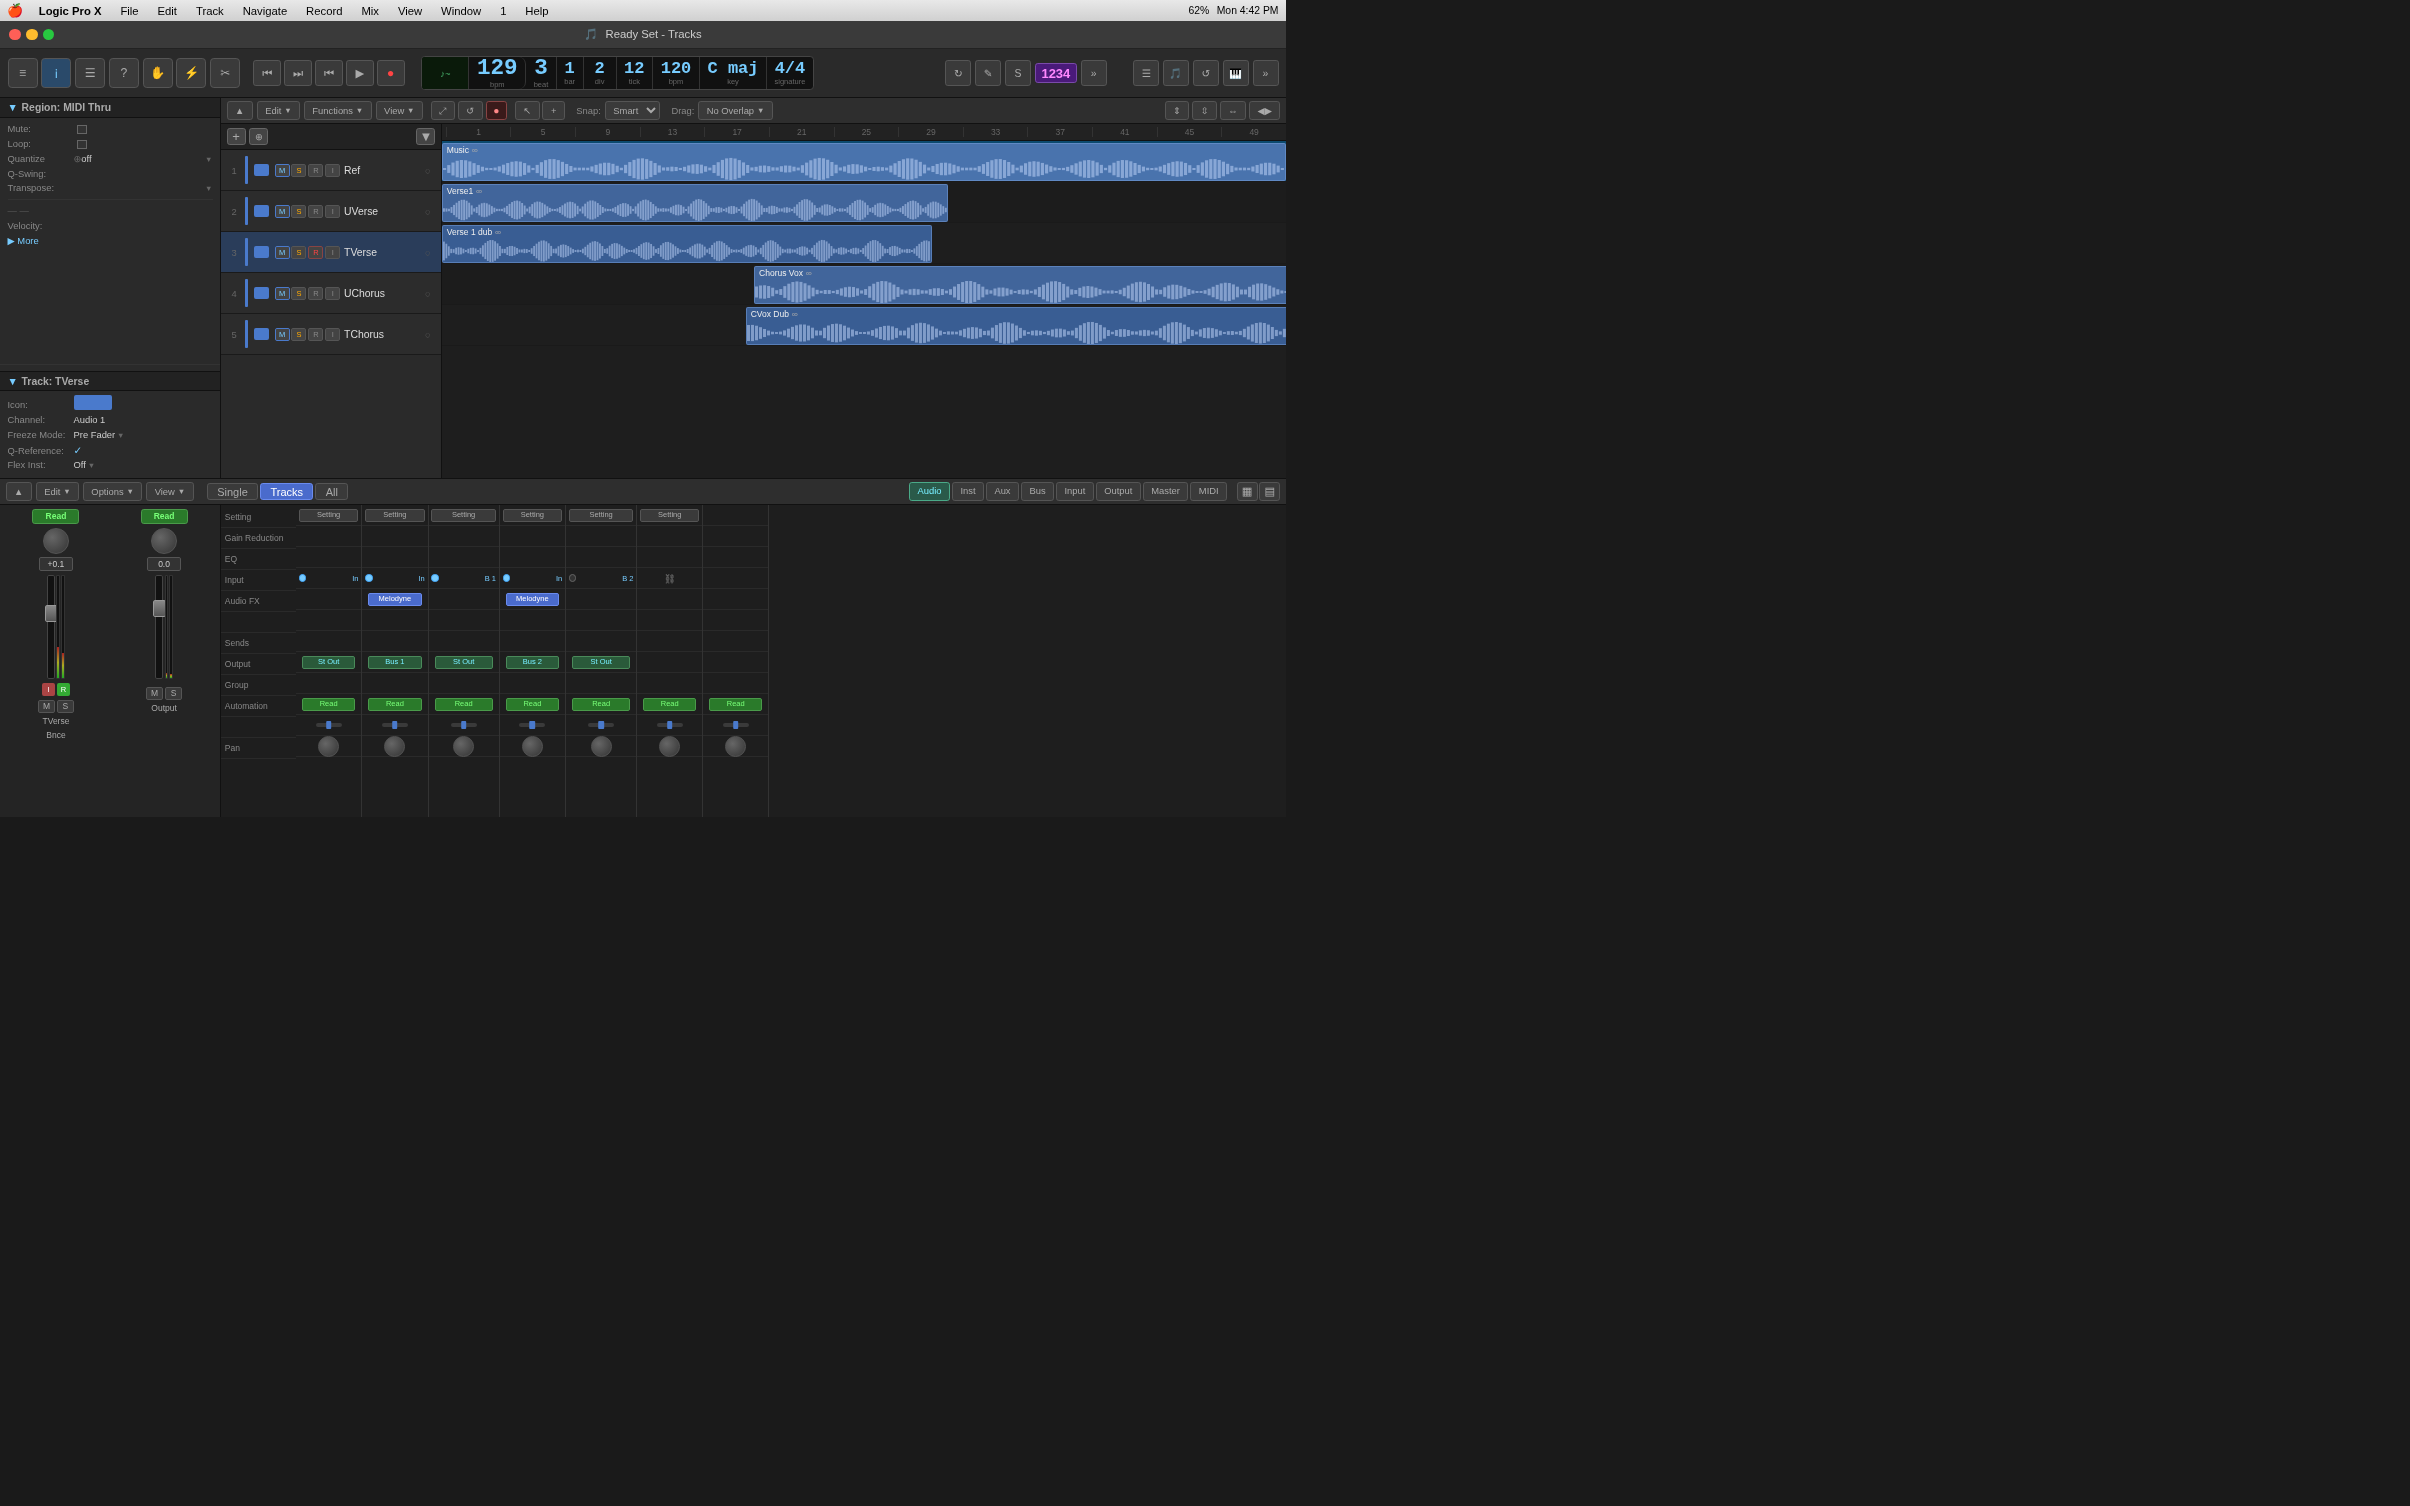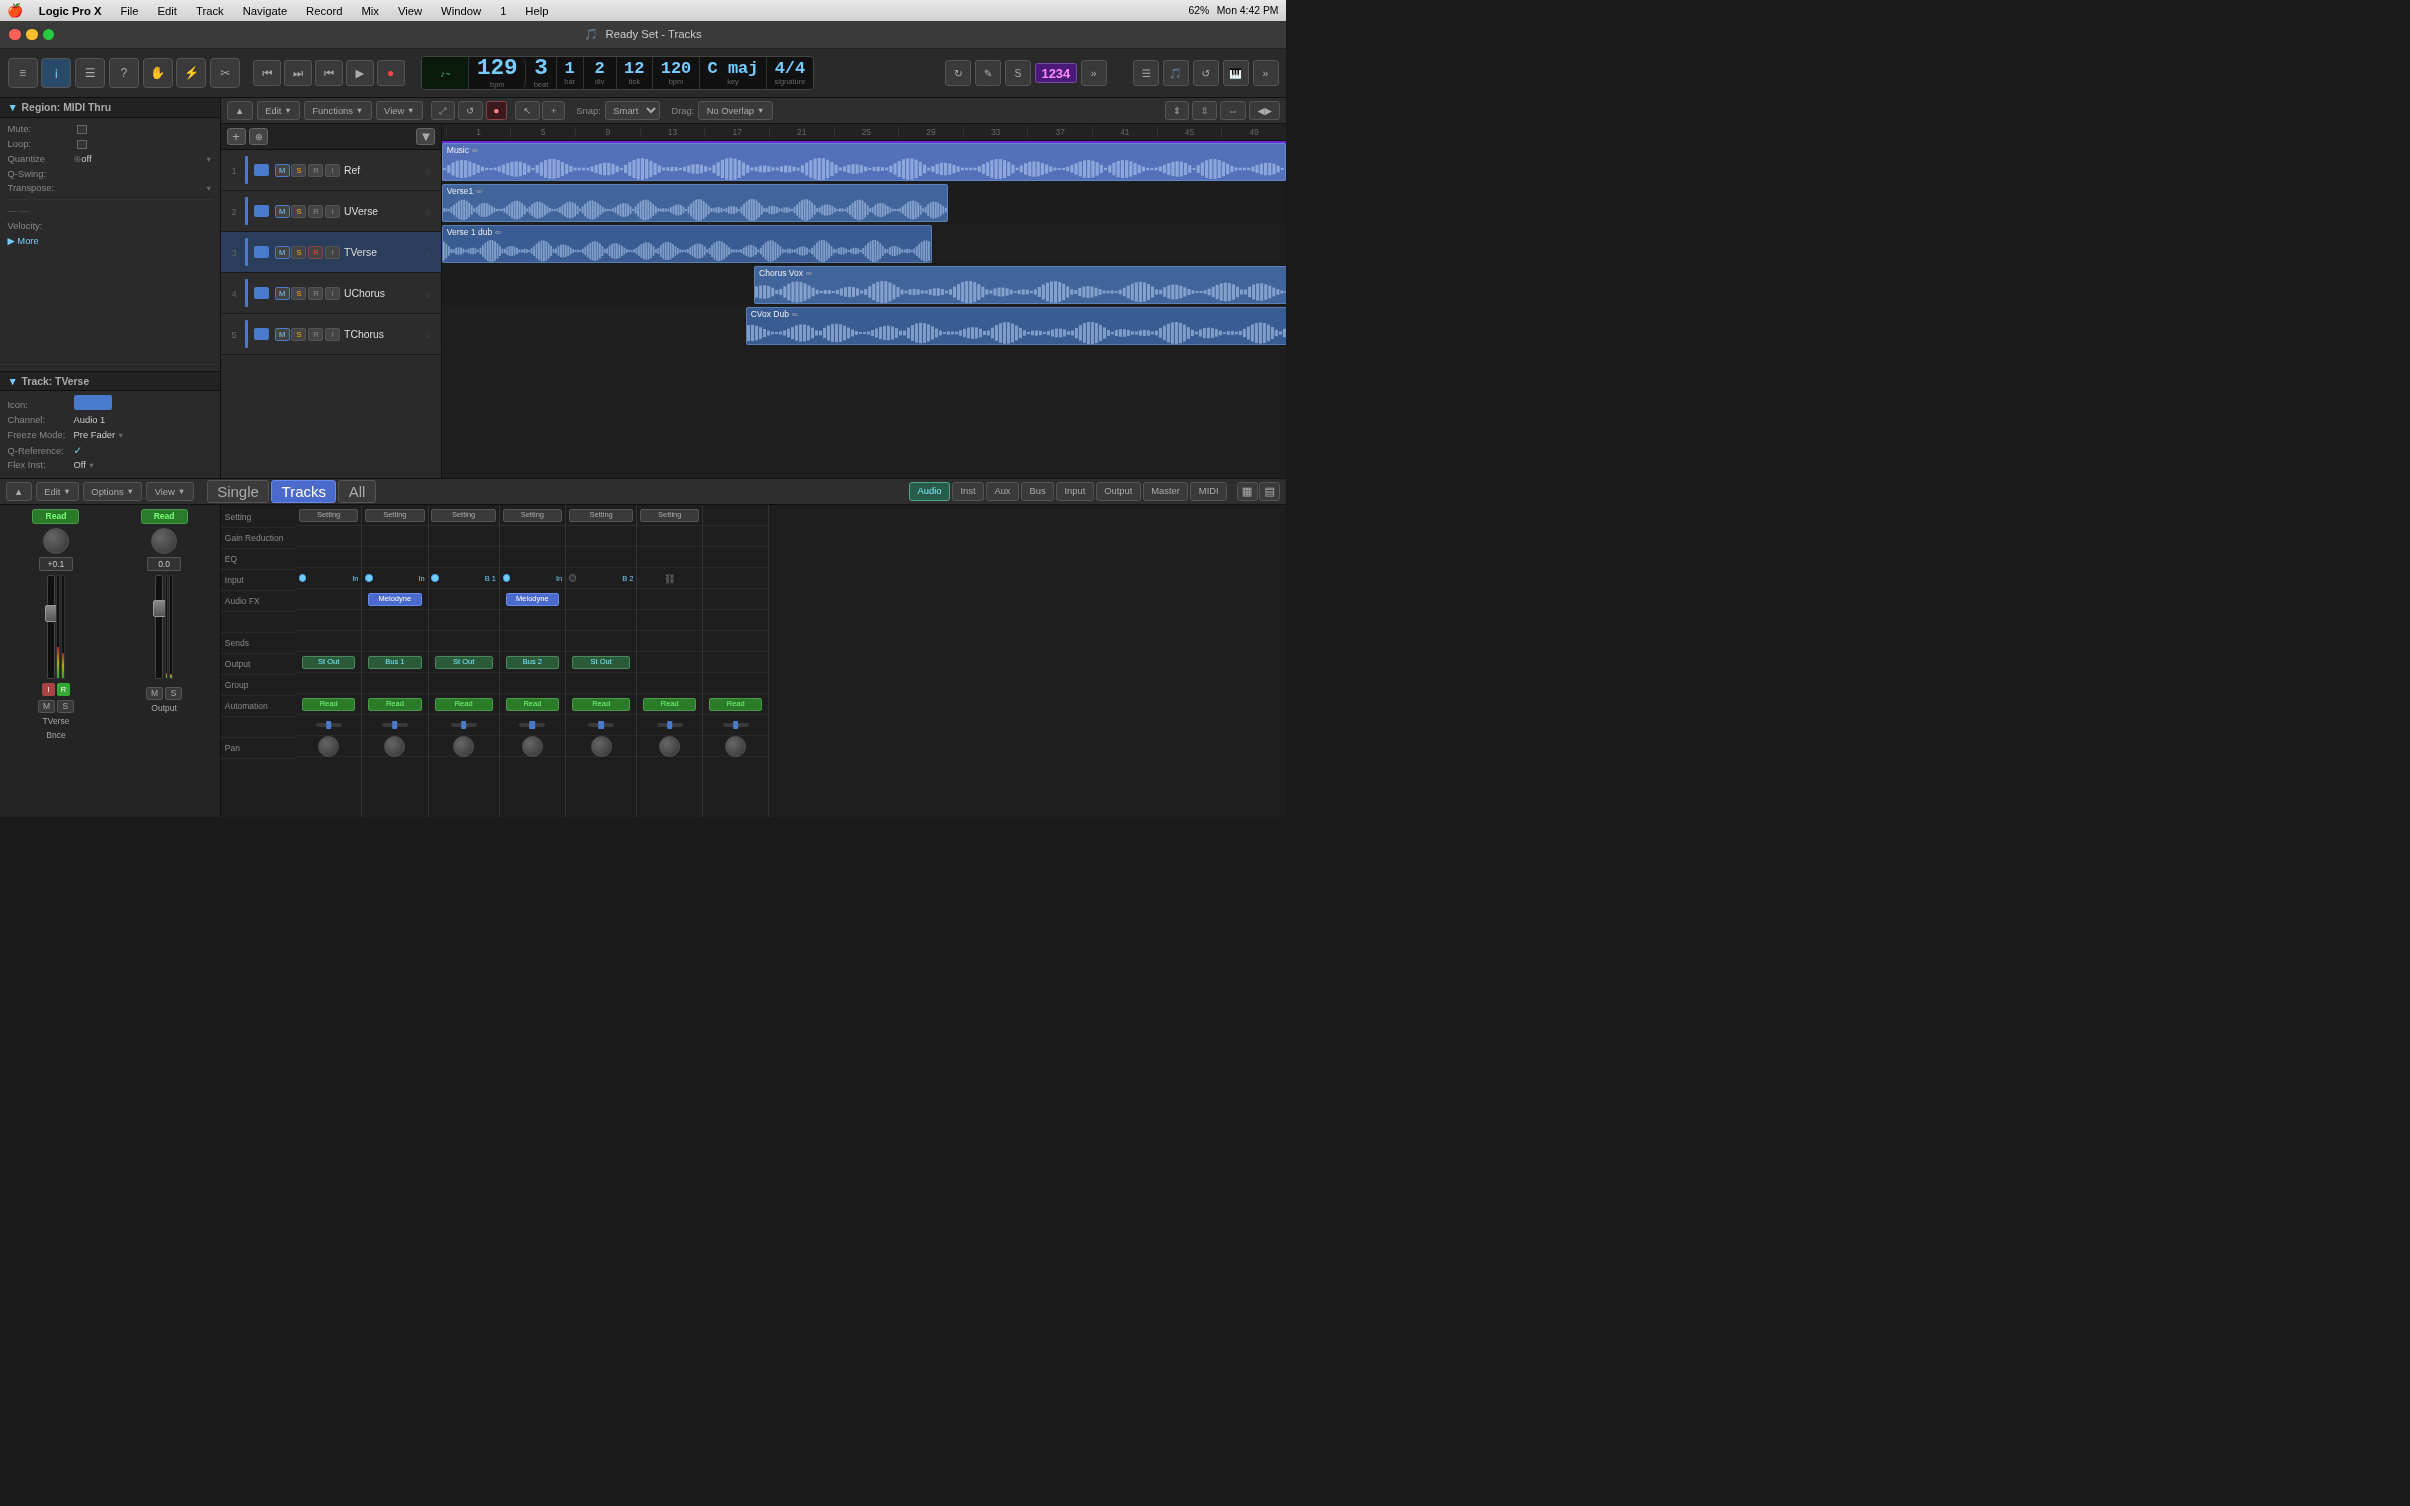--- a/index.html
+++ b/index.html
@@ -462,21 +462,21 @@
       display: flex;
       gap: 1.9px;
       margin-left: 9.4px;
     }
     .mixer-tab {
       padding: 1.9px 9.4px;
       background: #3a3a3a;
       border: 0.9px solid #555;
       border-radius: 2.8px;
       color: #aaa;
-      font-size: 15px;
+      font-size: 11px;
       cursor: pointer;
     }
     .mixer-tab.active { background: #4a6bcc; border-color: #6a8bee; color: #fff; }
     .mixer-type-tabs {
       display: flex;
       gap: 1.9px;
       margin-left: auto;
     }
     .mtype-tab {
       padding: 1.9px 7.5px;
@@ -1070,21 +1070,21 @@
                 <span class="ruler-mark">29</span>
                 <span class="ruler-mark">33</span>
                 <span class="ruler-mark">37</span>
                 <span class="ruler-mark">41</span>
                 <span class="ruler-mark">45</span>
                 <span class="ruler-mark">49</span>
               </div>
           </div>
 
           <div class="tracks-content" id="track-lanes-container">
-              <div class="track-lane" style="background: #6d28d9;">
+              <div class="track-lane" style="background: #0c4a6e;">
                 <div class="audio-region" style="left: 0%; width: 100%; background: rgba(80, 120, 180, 0.9); border: 0.9px solid rgba(120, 160, 220, 0.5);">
                   <div class="audio-region-header">
                     <span style="color:#eee; font-size:8.5px;">Music</span> 
                     <span style="color:#aaa; font-size:8.5px;">∞</span>
                   </div>
                   <div class="waveform"><svg width="100%" height="26" preserveAspectRatio="none" viewBox="0 0 400 28">
                       <rect x="0" y="13" width="1.5" height="2" fill="rgba(200,220,255,0.5)"></rect>
                       <rect x="2" y="9.78108280575865" width="1.5" height="8.437834388482699" fill="rgba(200,220,255,0.5)"></rect>
                       <rect x="4" y="7.030820082667022" width="1.5" height="13.938359834665956" fill="rgba(200,220,255,0.5)"></rect>
                       <rect x="6" y="5.132281483871385" width="1.5" height="17.73543703225723" fill="rgba(200,220,255,0.5)"></rect>

